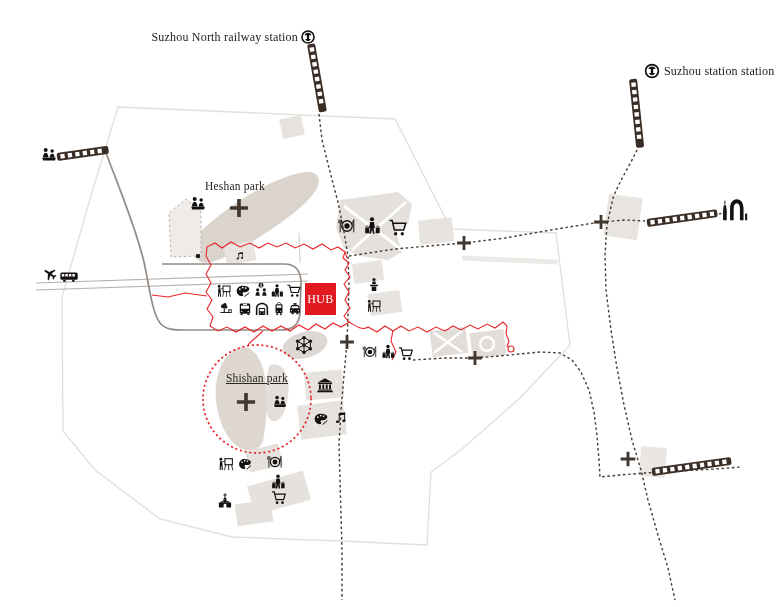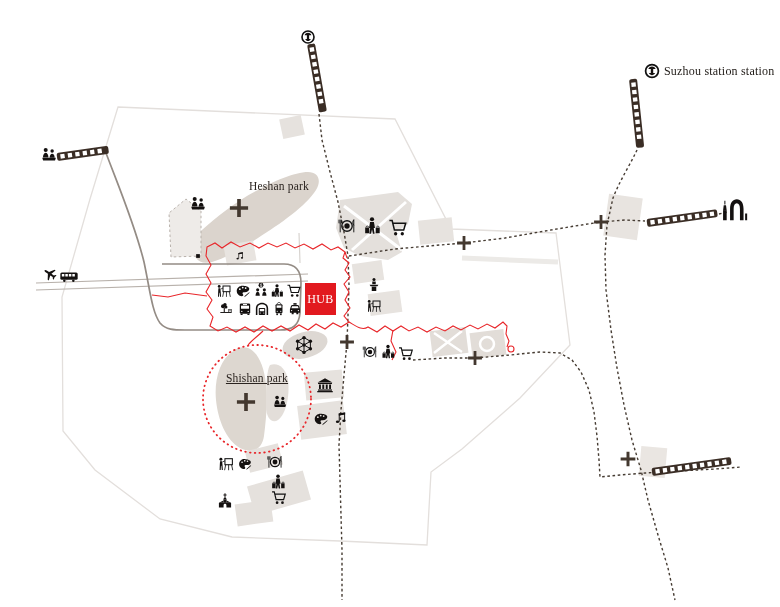--- a/index.html
+++ b/index.html
@@ -529,17 +529,18 @@
         </svg>
       </div>
       <div class="map-icon map-cross" style="left: 628px; top: 459px; width: 17px; height: 17px; transform: translate(-50%, -50%);">
         <svg viewBox="0 0 24 24" style="fill:#43382f">
           <use href="#sym-cross"></use>
         </svg>
       </div>
     </div>
 
   <div id="label-layer">
+    <div class="label station-label" style="left:146px;top:30px;width:152px;text-align:right;">Suzhou North railway station</div>
     <div class="label station-label" style="left:664px;top:64px;">Suzhou station station</div>
-    <div class="label park-label" style="left:205px;top:180px;width:104px;text-align:right;">Heshan park</div>
+    <div class="label park-label" style="left:205px;top:180px;width:104px;text-align:left;">Heshan park</div>
     <div class="label park-label" style="left:205px;top:372px;width:104px;text-align:center;text-decoration:underline;">Shishan park</div>
   </div>
 </div>
 
 </body></html>

